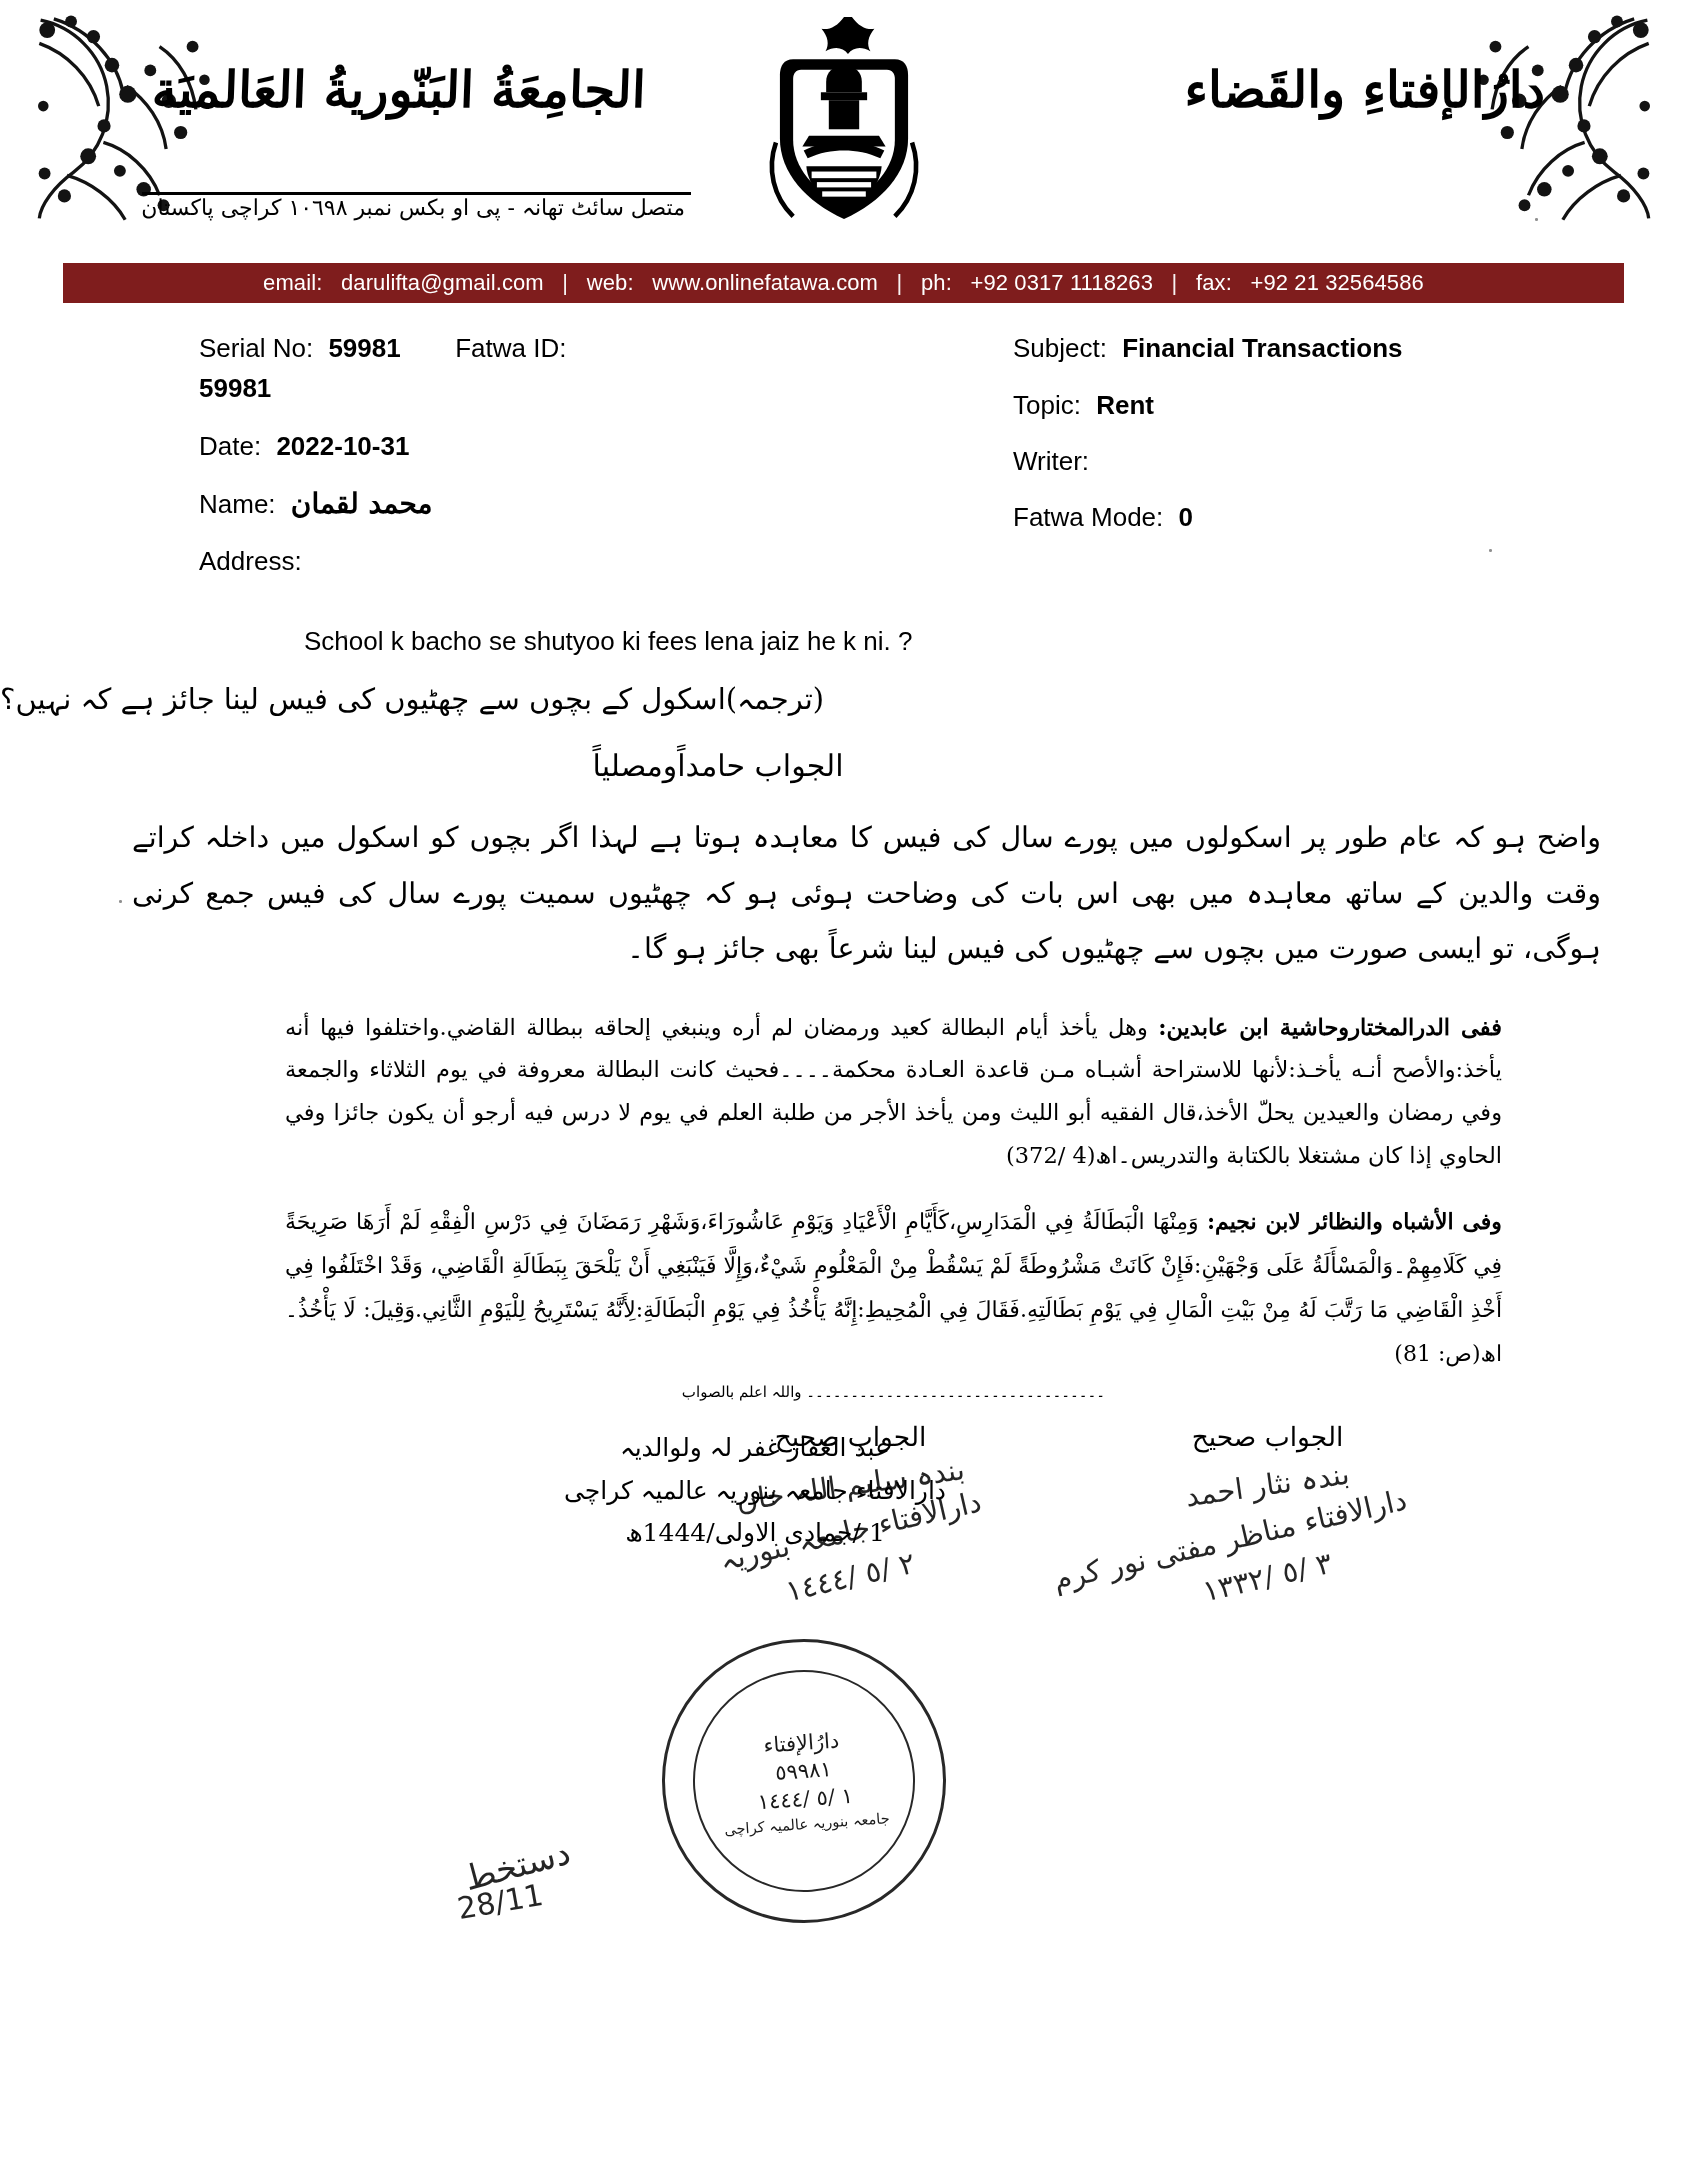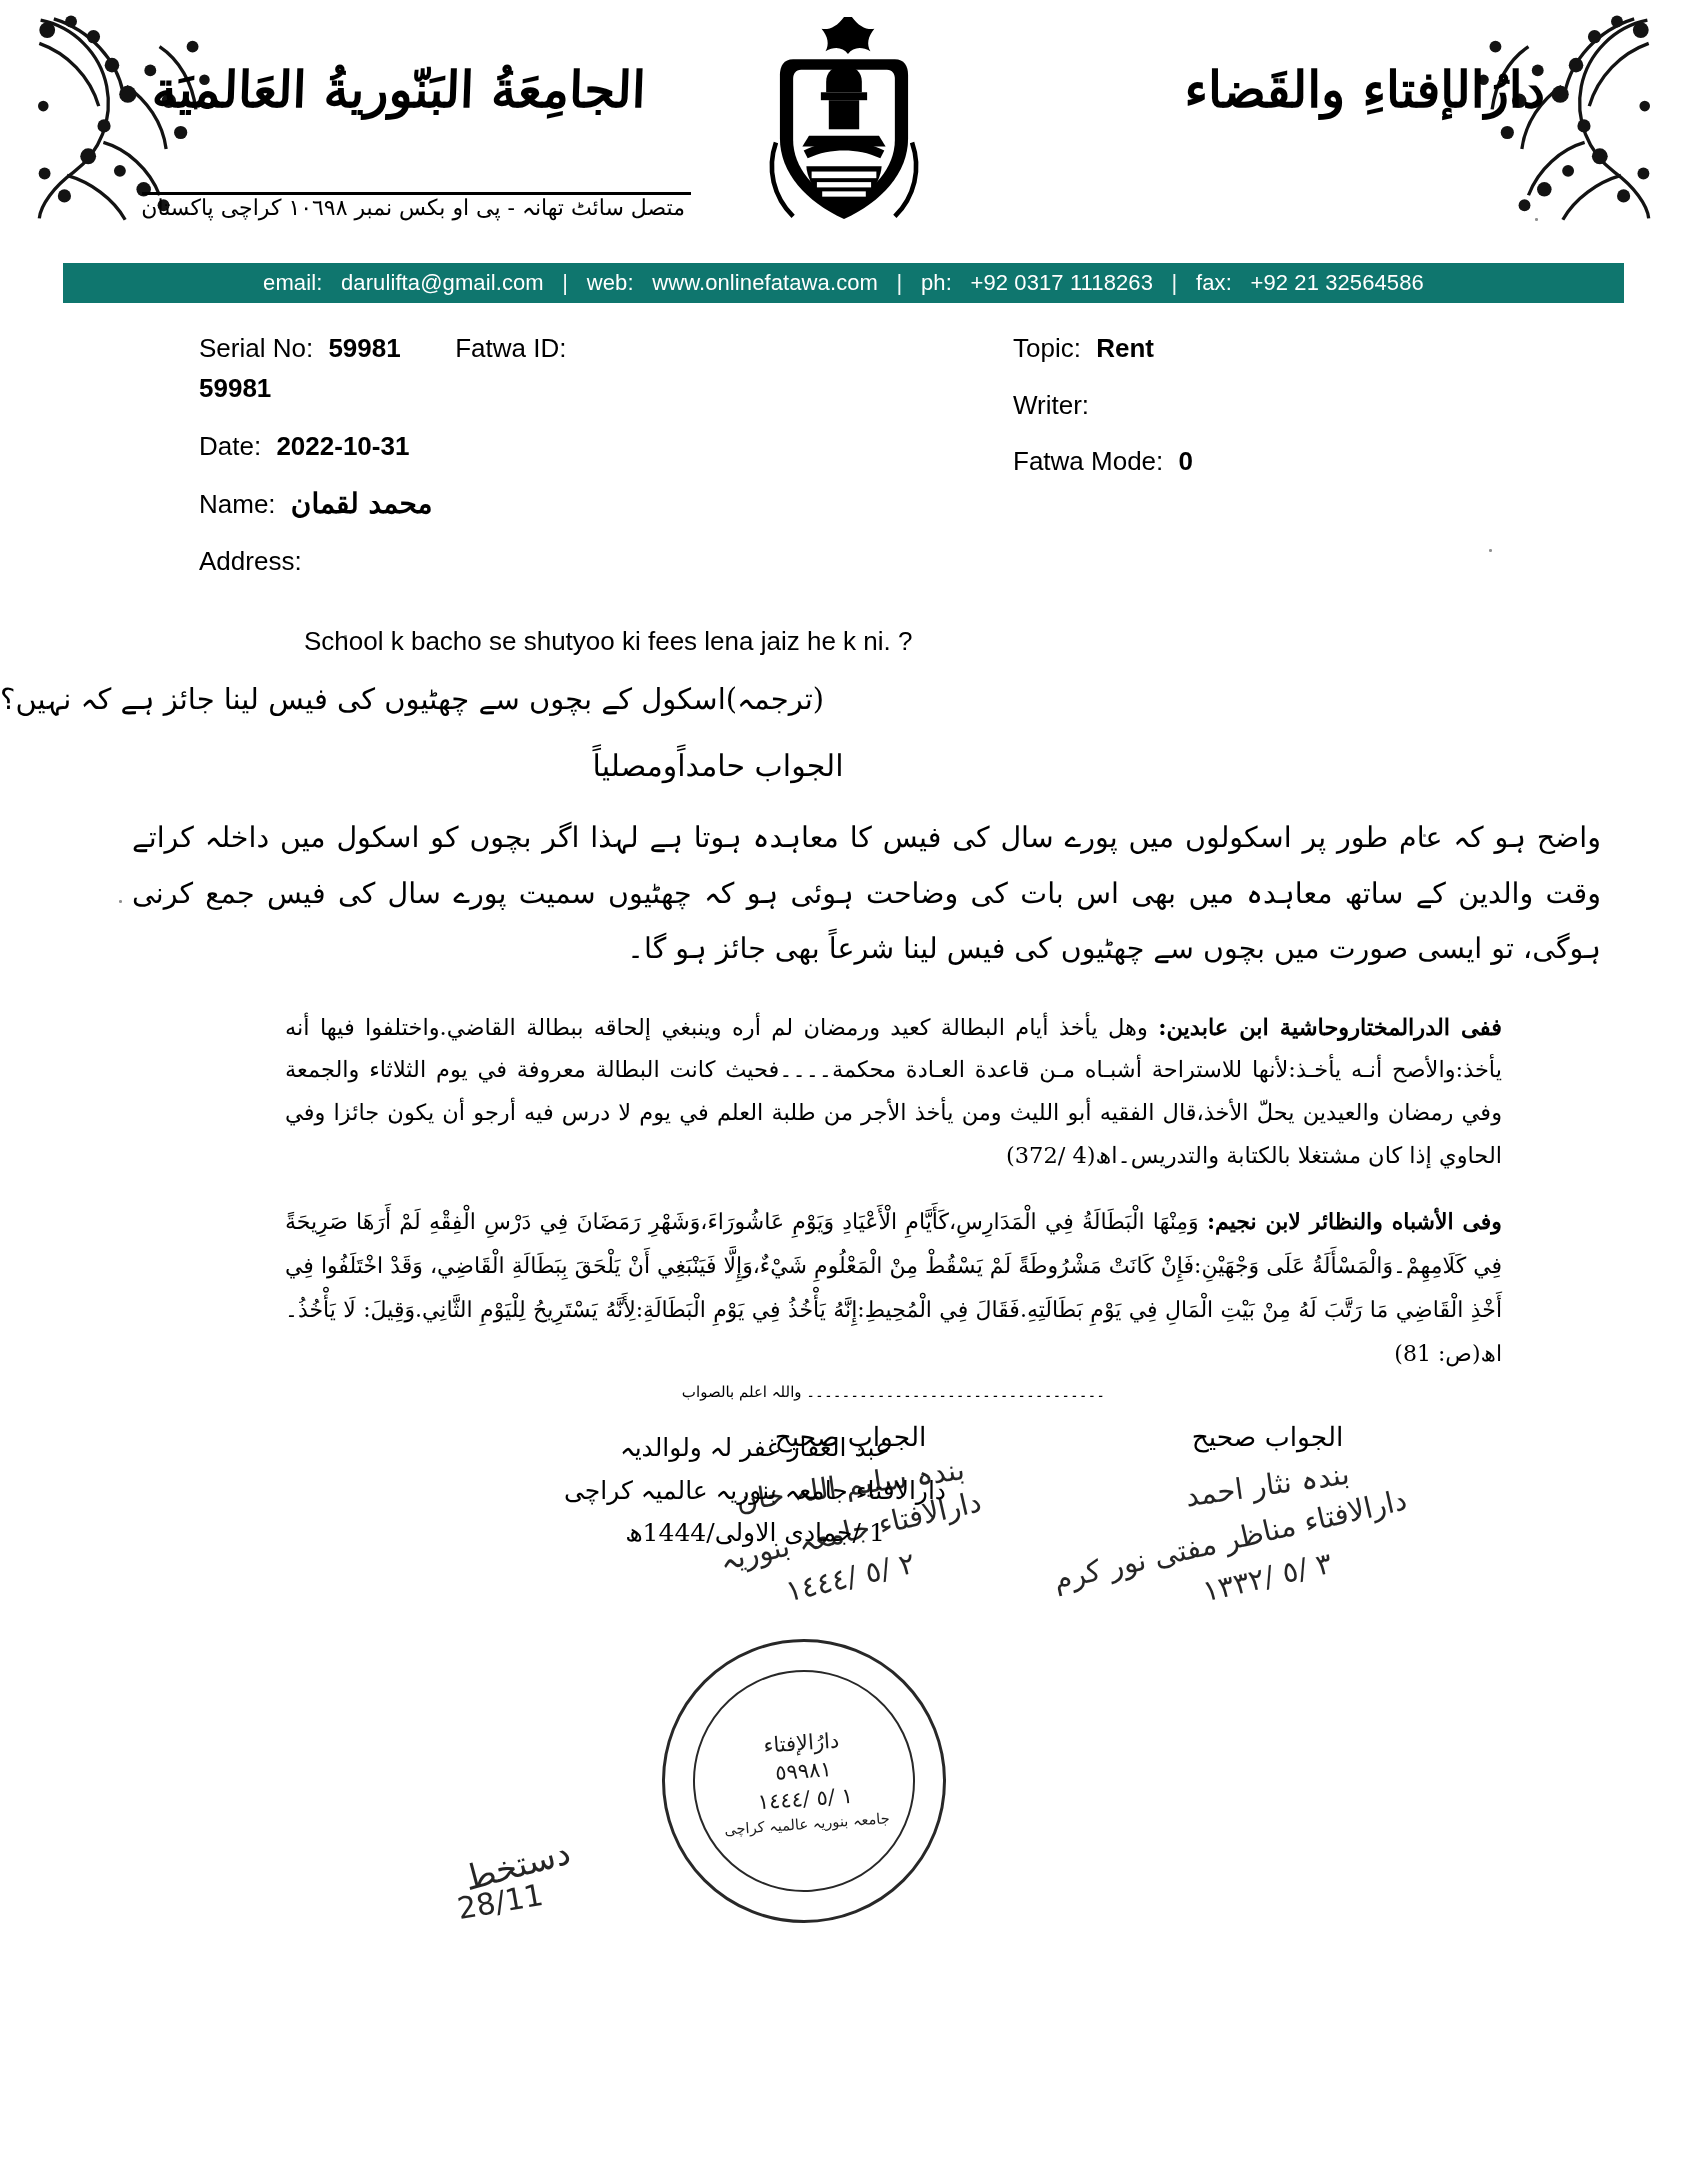--- a/index.html
+++ b/index.html
@@ -78,21 +78,21 @@
     top: 13.2px;
     transform: translateX(-50%);
     width: 192px;
     height: 218px;
   }
 
   
   .contact-bar {
     position: relative;
     margin: 5.3px 63px 0 63px;
-    background: #0f766e;
+    background: #7f1d1d;
     color: #ffffff;
     height: 40px;
     display: flex;
     align-items: center;
     justify-content: center;
     gap: 0;
     font-size: 22px;
     letter-spacing: 0.1px;
   }
   .contact-bar .seg {
@@ -450,20 +450,24 @@
         <span class="v urdu">محمد لقمان</span>
       </div>
       <div class="meta-row">
         <span class="k">Address:</span>
         <span class="v"></span>
       </div>
     </div>
 
     <div class="meta-col-right">
       <div class="meta-row">
+        <span class="k">Subject:</span>
+        <span class="v">Financial Transactions</span>
+      </div>
+      <div class="meta-row">
         <span class="k">Topic:</span>
         <span class="v">Rent</span>
       </div>
       <div class="meta-row">
         <span class="k">Writer:</span>
         <span class="v"></span>
       </div>
       <div class="meta-row">
         <span class="k">Fatwa Mode:</span>
         <span class="v">0</span>

